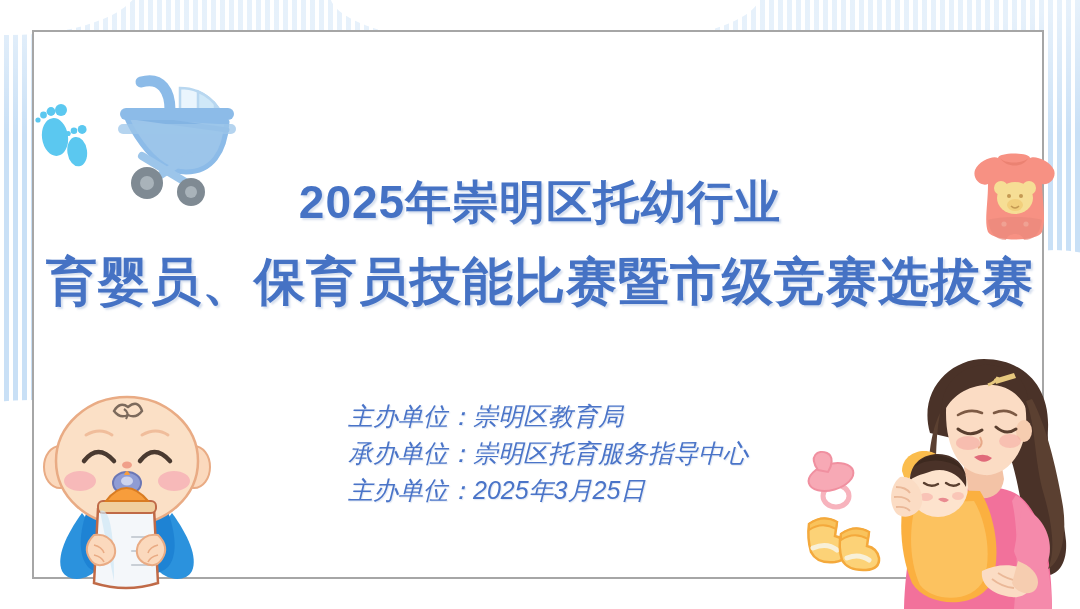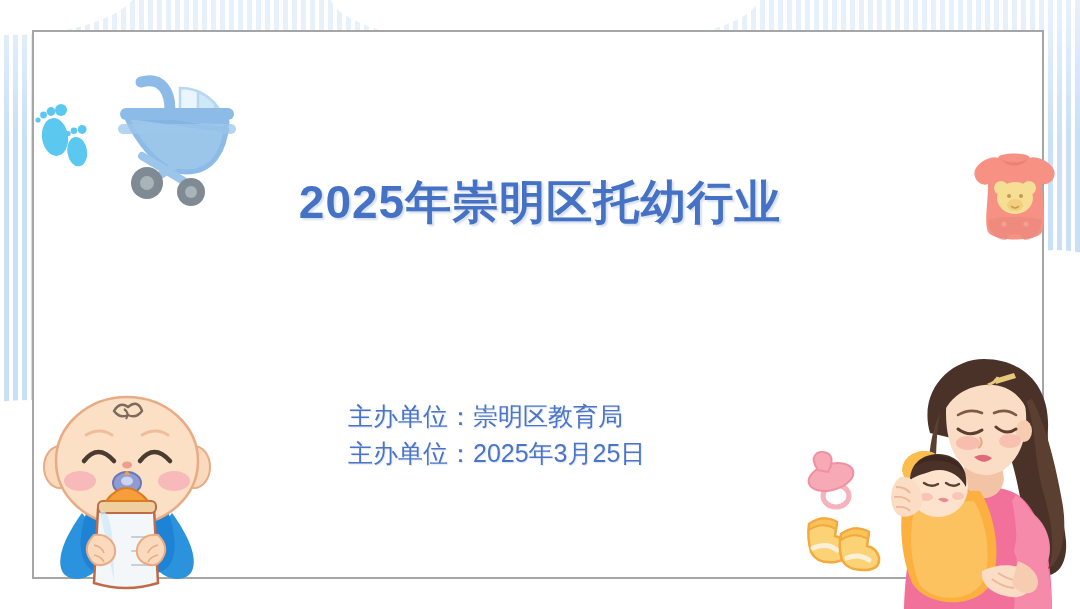--- a/index.html
+++ b/index.html
@@ -89,20 +89,21 @@
     text-shadow:2px 2px 2px rgba(120,150,200,.30);
   }
   .details{
     position:absolute; left:348px; top:398px;
     z-index:40;
     color:#4a74c8;
     font-size:25px;
     line-height:1.48;
     white-space:nowrap;
     text-shadow:1px 1px 1px rgba(140,165,210,.28);
+    font-style:italic;
   }
 
   
   .deco{ position:absolute; z-index:30; }
   svg{ display:block; overflow:visible; }
 </style>
 </head>
 <body>
 
 <div id="poster">
@@ -330,20 +331,22 @@
       <g stroke="#eab898" stroke-width="1.8" fill="none">
         <path d="M116 224 q10 8 22 9"></path>
           <path d="M122 218 q12 8 24 8"></path>
       </g>
       <path d="M142 206 C158 212, 166 224, 160 234 C154 242, 140 238, 136 228 Z" fill="#f6cdb0"></path>
     </svg>
   </div>
 
   <div class="titles">
     <div class="title-line1">2025年崇明区托幼行业</div>
+    <div class="title-line2">育婴员、保育员技能比赛暨市级竞赛选拔赛</div>
   </div>
 
   <div class="details">
     <div>主办单位：崇明区教育局</div>
+    <div>承办单位：崇明区托育服务指导中心</div>
     <div>主办单位：2025年3月25日</div>
   </div>
 
 </div>
 
 </body></html>

